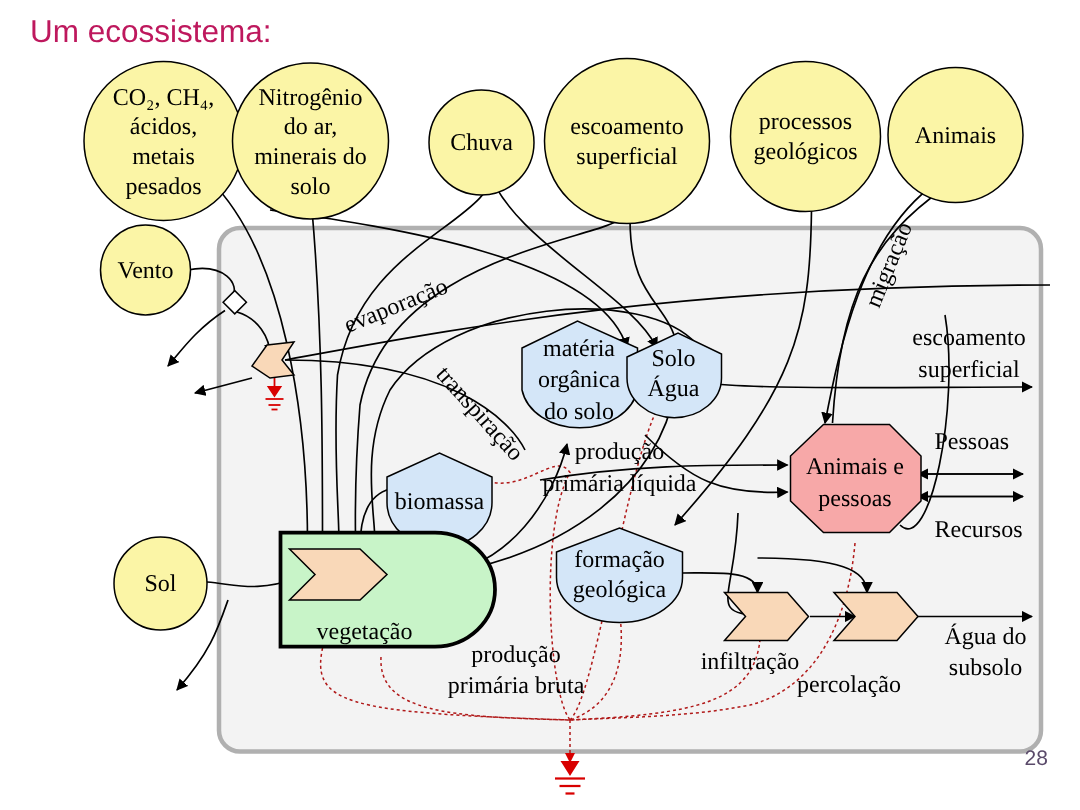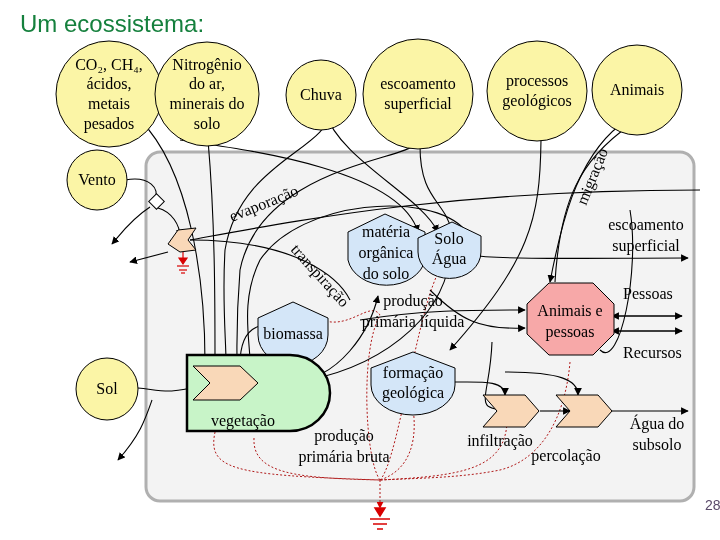--- a/index.html
+++ b/index.html
@@ -1,18 +1,18 @@
 <!DOCTYPE html>
 <html><head>
 <meta charset="utf-8">
 <style>
   html, body { margin:0; padding:0; background:#ffffff; }
   body { width:720px; height:540px; position:relative; overflow:hidden; font-family:"Liberation Serif", serif; }
-  .slide-title { position:absolute; left:20px; top:10px; font-family:"Liberation Sans", sans-serif; font-size:24px; color:#15803d; }
-  .page-num { position:absolute; left:705px; top:497px; font-family:"Liberation Sans", sans-serif; font-size:14px; color:#5a4a6a; }
+  .slide-title { position:absolute; left:20px; top:10px; font-family:"Liberation Sans", sans-serif; font-size:21px; color:#be185d; }
+  .page-num { position:absolute; left:683px; top:497px; font-family:"Liberation Sans", sans-serif; font-size:14px; color:#5a4a6a; }
   svg { position:absolute; left:0; top:0; }
   svg text { font-family:"Liberation Serif", serif; fill:#000; }
 </style>
 </head>
 <body>
 
 <div class="slide-title">Um ecossistema:</div>
 
 <svg width="720" height="540" viewBox="0 0 720 540">
   <defs>

